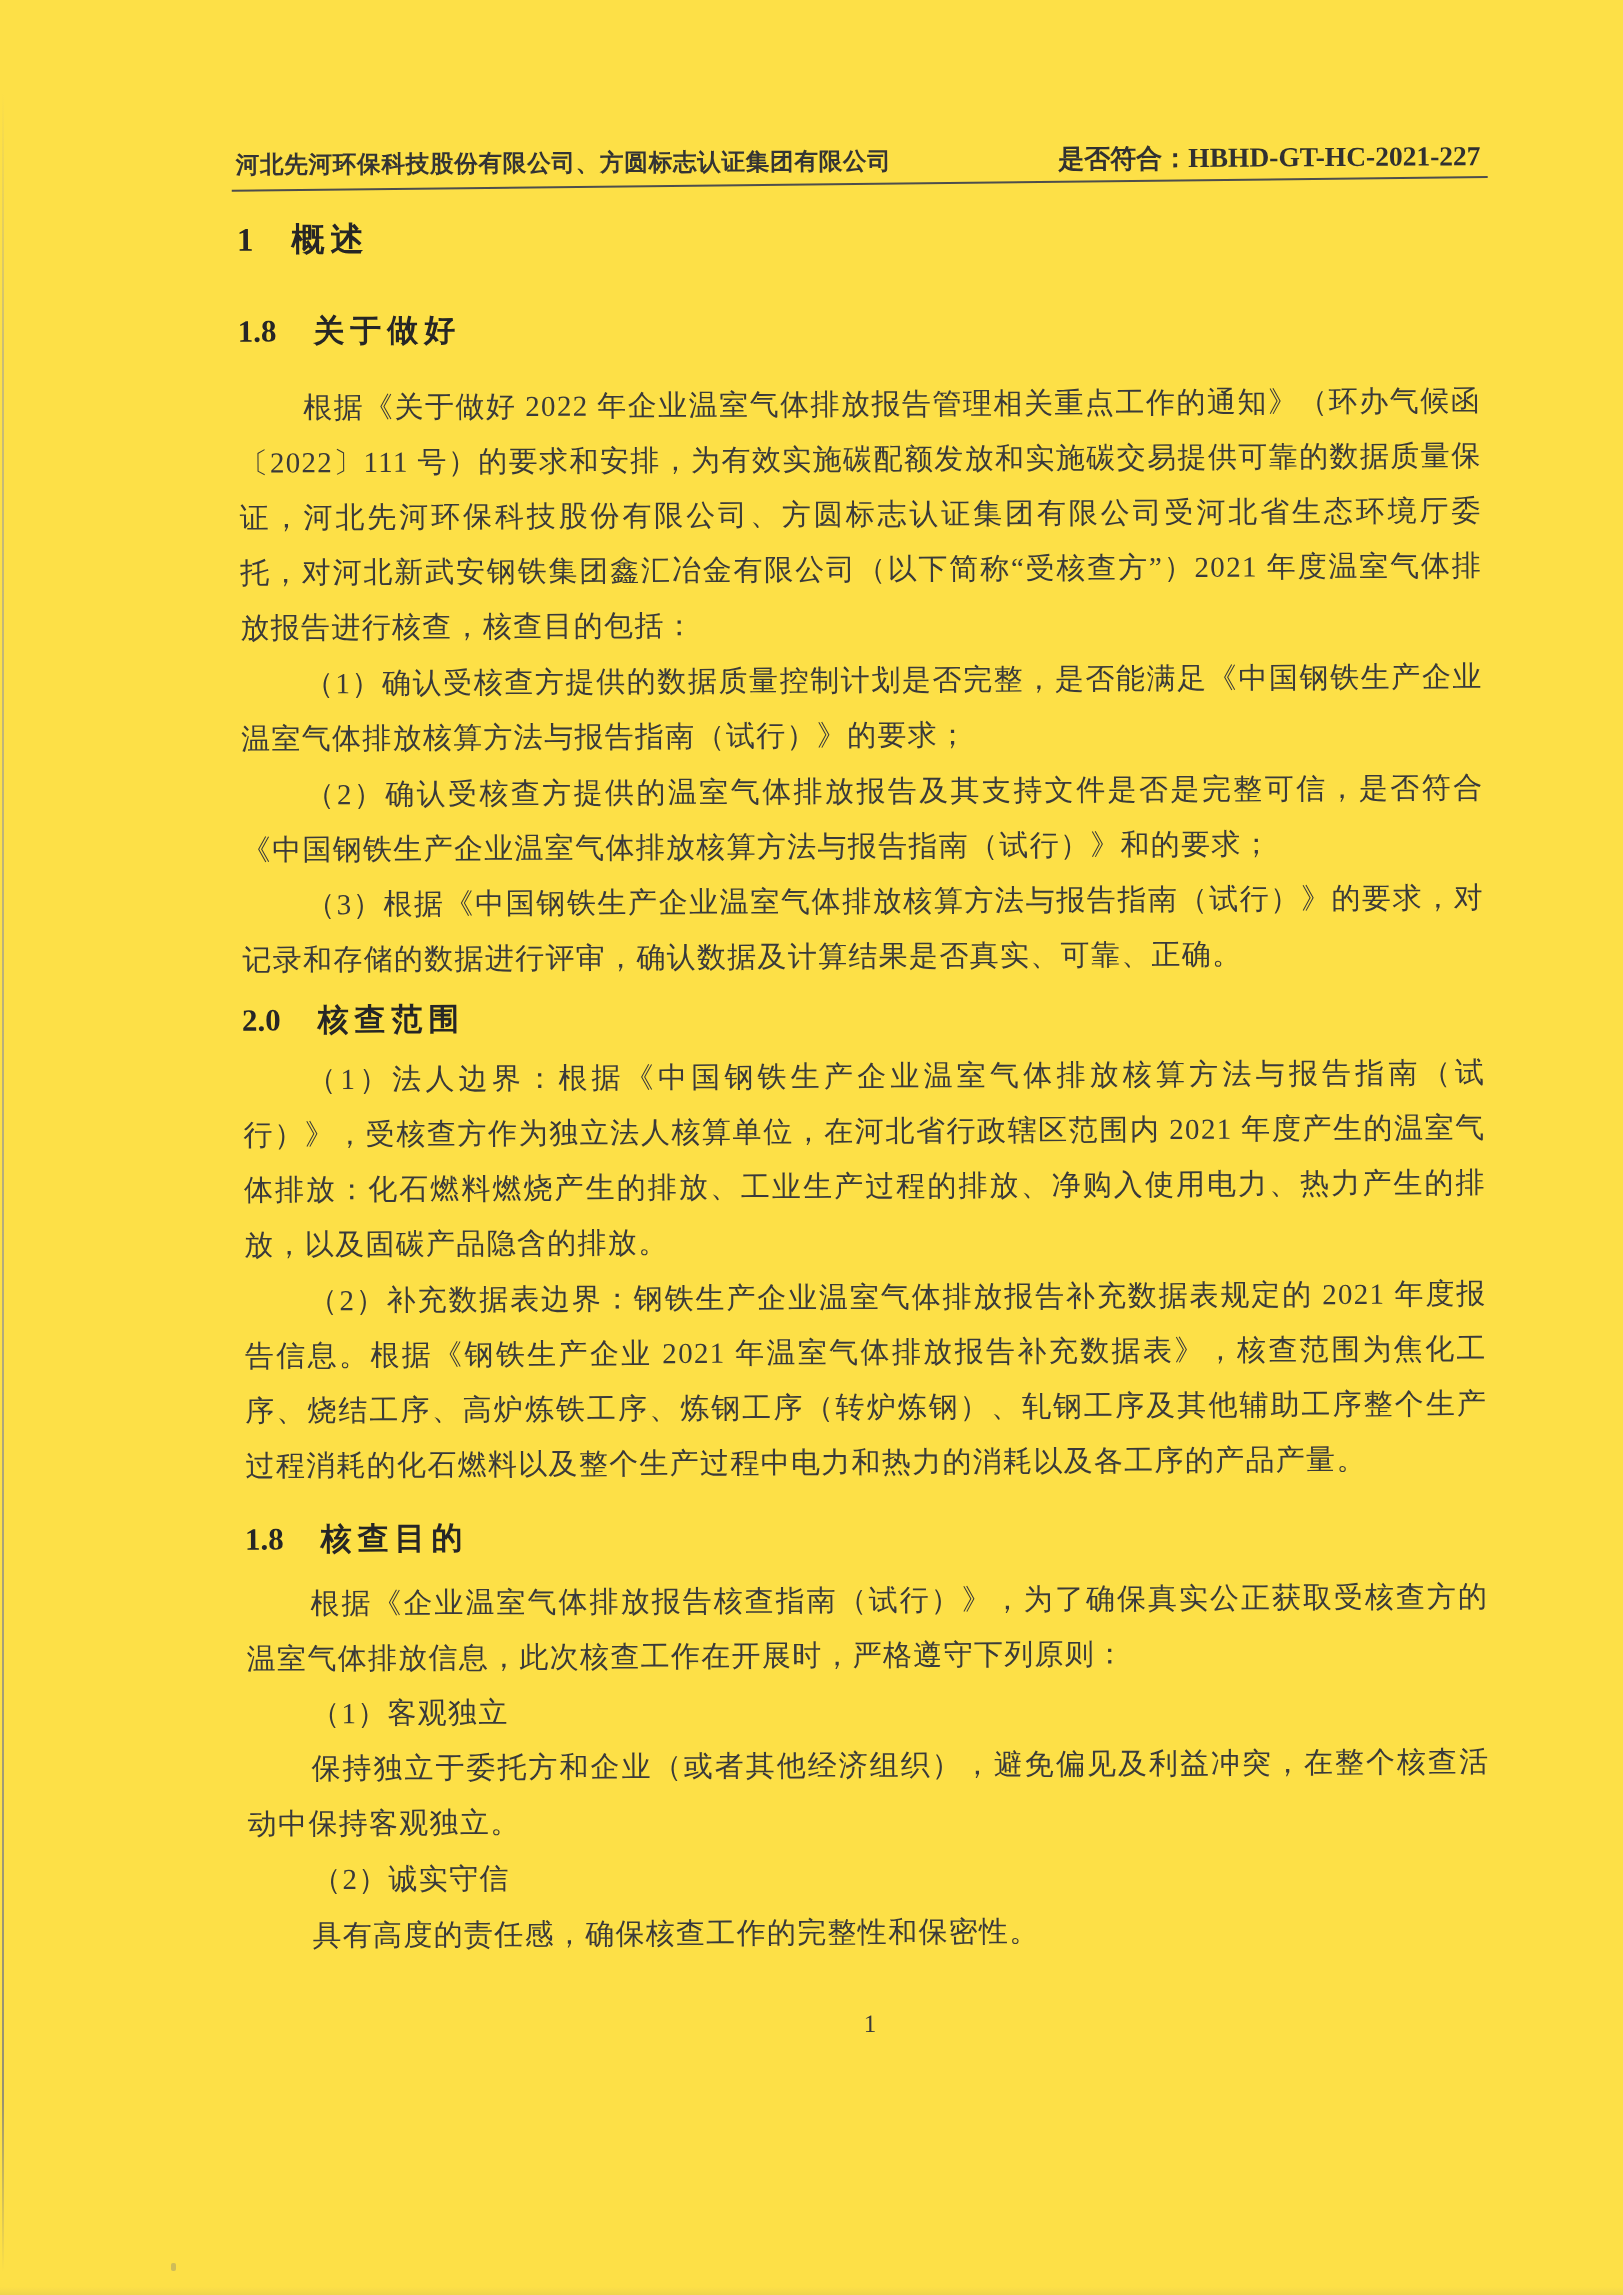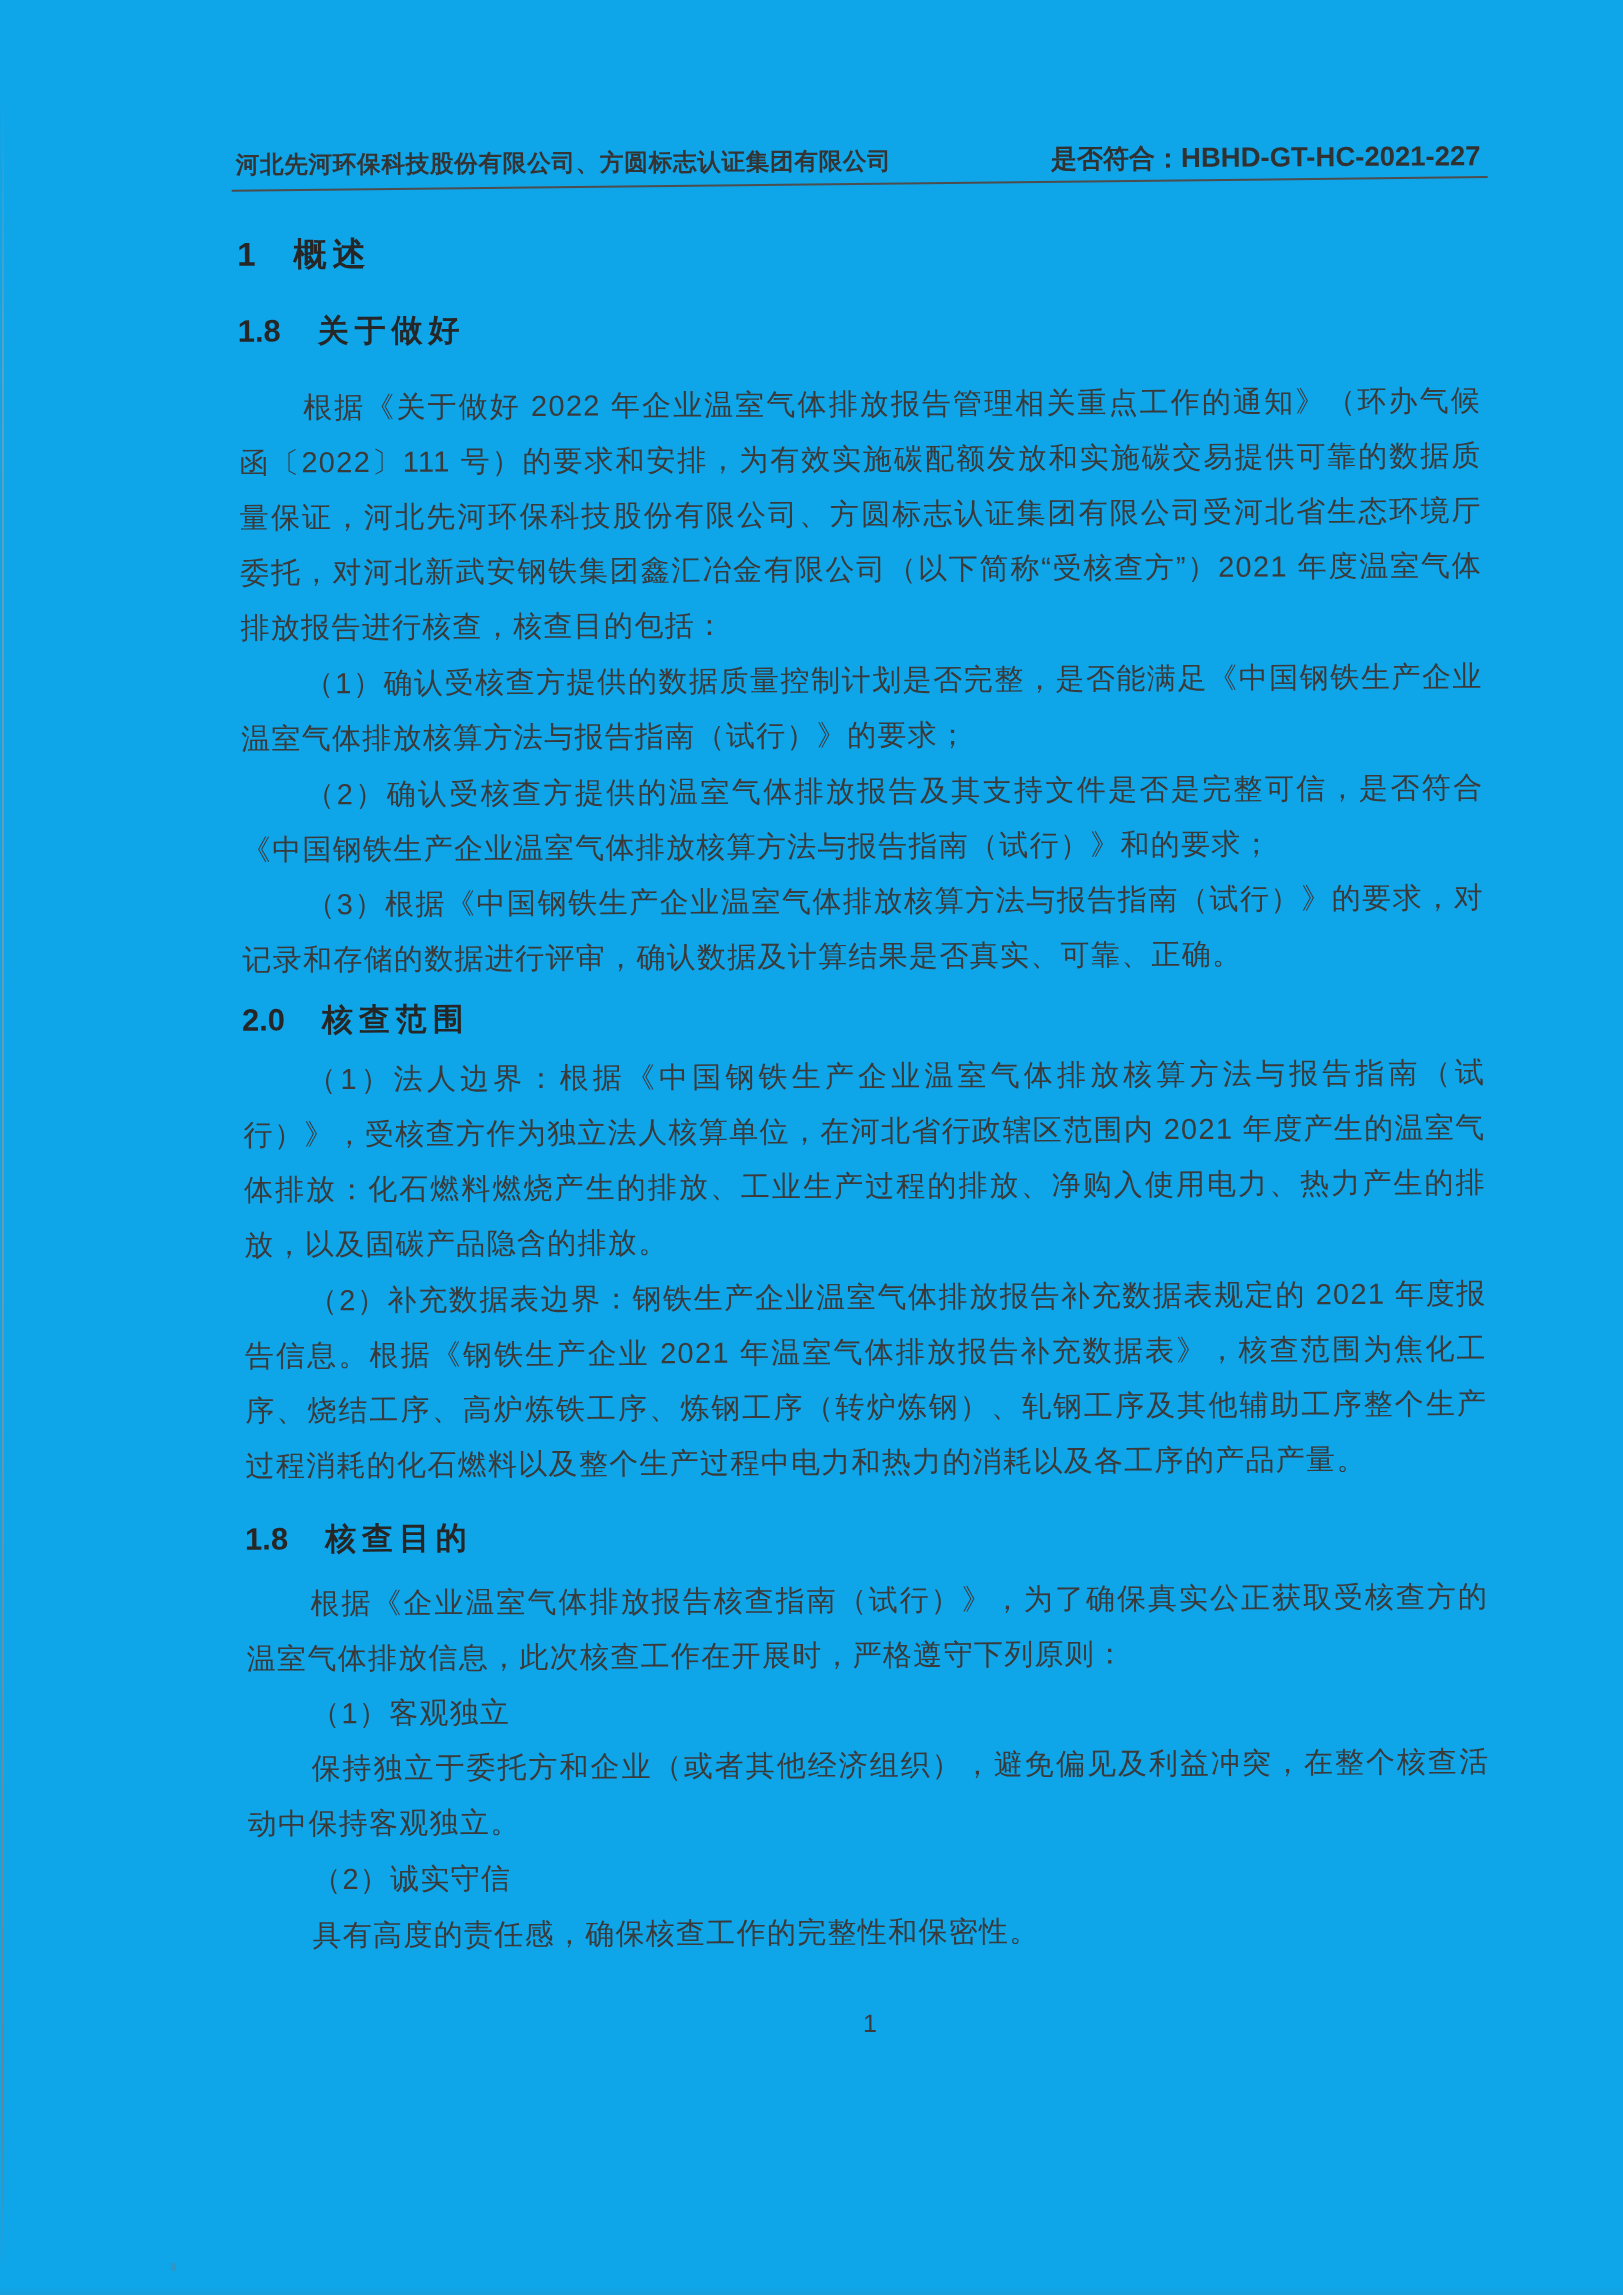--- a/index.html
+++ b/index.html
@@ -4,23 +4,23 @@
 <style>
   html, body {
     margin: 0;
     padding: 0;
     background: #ffffff;
   }
   .sheet {
     position: relative;
     width: 1623px;
     height: 2295px;
-    background: #0ea5e9;
+    background: #fde047;
     overflow: hidden;
-    font-family: Liberation Sans, sans-serif;
+    font-family: Liberation Serif, serif;
   }
   
   .content {
     position: absolute;
     inset: 0;
     transform: rotate(-0.35deg);
     transform-origin: 851px 1047px;
     color: #3a3a3a;
   }
   .hdr {
@@ -54,21 +54,21 @@
     left: 237px;
     right: 130px;
     top: 183px;
     height: 2px;
     background: #4d4d4d;
     transform: rotate(-0.28deg);
   }
   .h1 {
     position: absolute;
     left: 242px;
-    top: 228px;
+    top: 213px;
     font-size: 33px;
     line-height: 46px;
     font-weight: 700;
     color: #262626;
     white-space: nowrap;
   }
   .h1 .num { display: inline-block; margin-right: 38px; }
   .h1 .ttl { letter-spacing: 5.9px; }
   .h2 {
     position: absolute;

